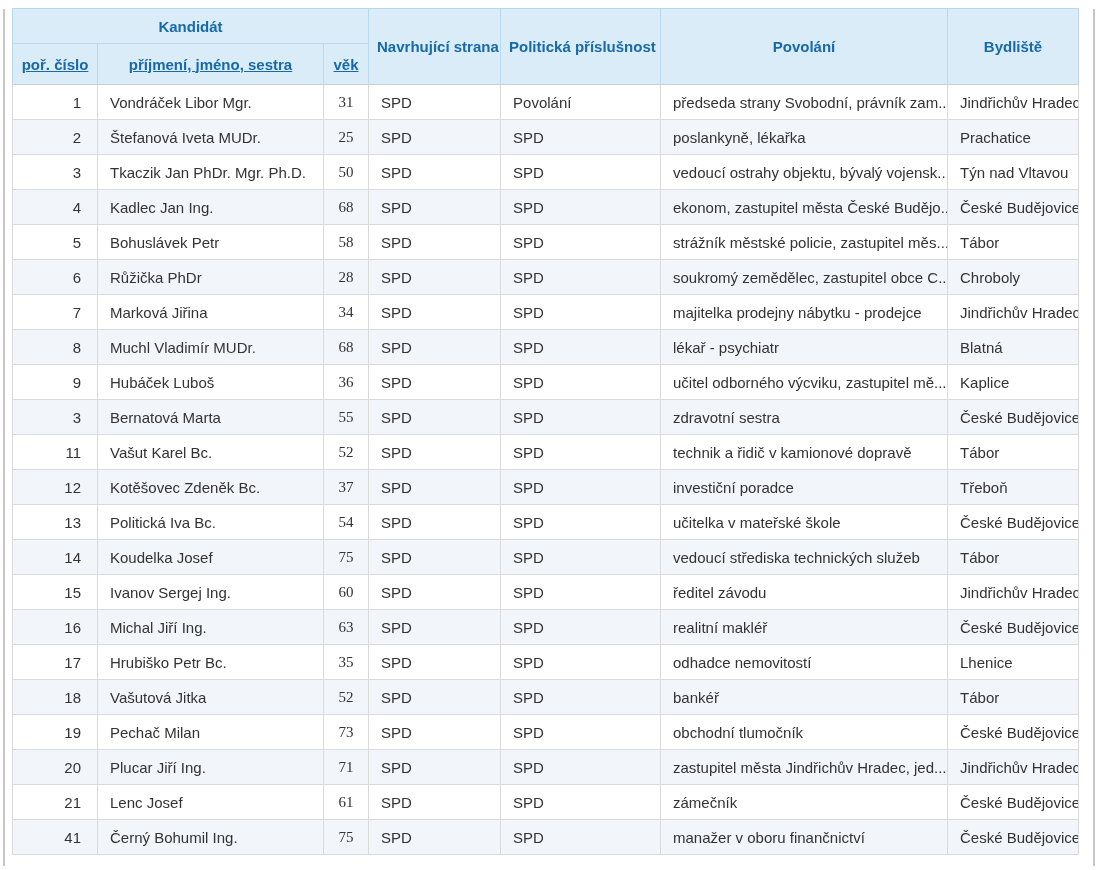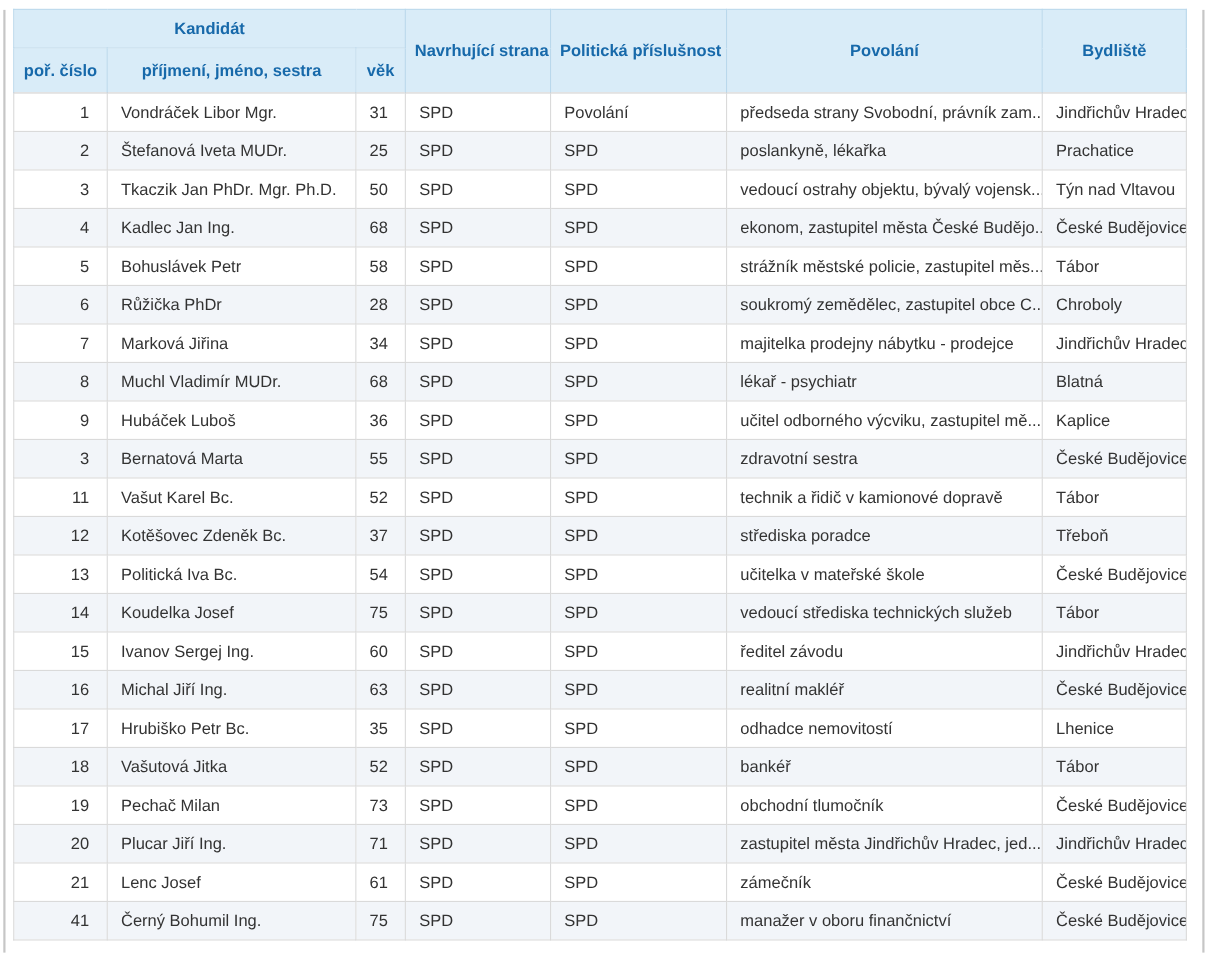--- a/index.html
+++ b/index.html
@@ -38,37 +38,37 @@
     background: #d9ecf8;
     color: #1769aa;
     font-weight: bold;
     text-align: center;
     border: 1px solid #b9d8ec;
     padding: 4px 8px;
     white-space: nowrap;
     overflow: hidden;
   }
   table.candidates thead tr.group-row th { height: 26px; }
-  table.candidates thead tr.sub-row th   { height: 32px; }
+  table.candidates thead tr.sub-row th   { height: 32px; text-decoration: underline; }
   table.candidates thead th { border-bottom-color: #cfcfcf; }
   table.candidates thead tr.group-row th.group { border-bottom-color: #bdd9ec; }
 
   table.candidates tbody td {
     border: 1px solid #dadada;
     color: #333333;
     height: 34px;
     padding: 0 12px;
     white-space: nowrap;
     overflow: hidden;
     background: #ffffff;
     text-align: left;
   }
   table.candidates tbody tr:nth-child(even) td { background: #f2f5f9; }
   table.candidates tbody td.num { text-align: right; padding-right: 16px; }
-  table.candidates tbody td.age { text-align: left; padding-right: 12px; }
+  table.candidates tbody td.age { text-align: center; padding-right: 12px; font-family: Liberation Serif, serif; }
 </style>
 </head>
 <body>
 
 <div class="page">
   <div class="edge-line left"></div>
   <div class="edge-line right"></div>
 
   <table class="candidates">
     <colgroup>
@@ -193,21 +193,21 @@
           <td>SPD</td>
           <td>technik a řidič v kamionové dopravě</td>
           <td>Tábor</td>
         </tr>
         <tr>
           <td class="num">12</td>
           <td>Kotěšovec Zdeněk Bc.</td>
           <td class="age">37</td>
           <td>SPD</td>
           <td>SPD</td>
-          <td>střediska poradce</td>
+          <td>investiční poradce</td>
           <td>Třeboň</td>
         </tr>
         <tr>
           <td class="num">13</td>
           <td>Politická Iva Bc.</td>
           <td class="age">54</td>
           <td>SPD</td>
           <td>SPD</td>
           <td>učitelka v mateřské škole</td>
           <td>České Budějovice</td>

